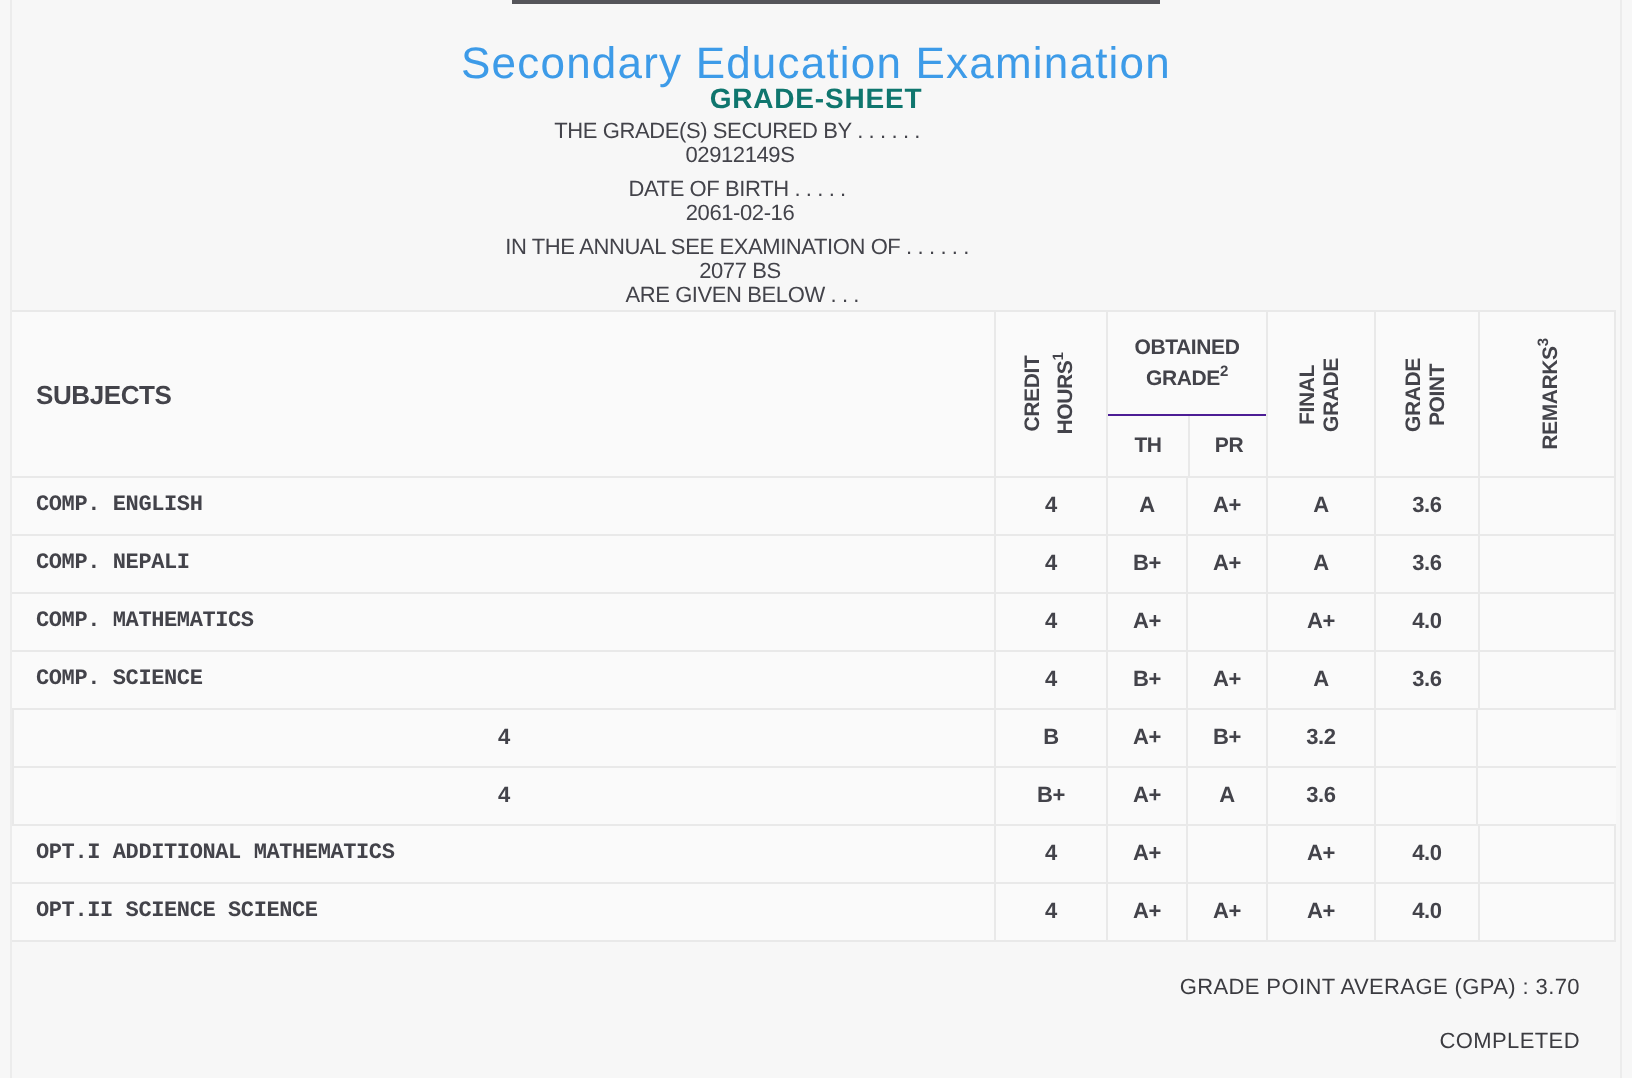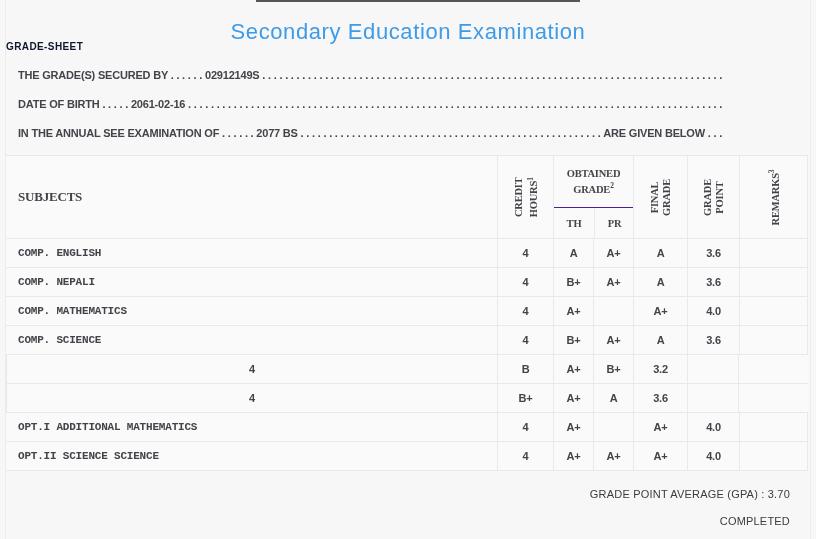--- a/index.html
+++ b/index.html
@@ -12,39 +12,39 @@
   .content {
     position:absolute; left:5px; right:5px; top:0; bottom:0;
     border-left:1px solid #ececec; border-right:1px solid #ececec;
   }
   .top-artifact { position:absolute; top:0; left:250px; width:324px; height:2px; background:#55555a; }
   .title {
     position:absolute; top:7px; left:0; right:0; text-align:center;
     font-size:22px; letter-spacing:0.6px; color:#3d9be8; font-weight:normal;margin-top:12px;
   }
   .subtitle {
-    position:absolute; top:41px; left:0; right:0; text-align:left;
-    font-size:10px; font-weight:bold; letter-spacing:0.4px; color:#0f172a;
+    position:absolute; top:41px; left:0; right:0; text-align:center;
+    font-size:14px; font-weight:bold; letter-spacing:0.4px; color:#0f766e;
   }
   .info { position:absolute; top:60px; left:12px; width:704px; }
   .info-line {
     display:flex; align-items:center; height:29px;
-    font-size:11px; font-weight:bold; letter-spacing:-0.2px; white-space:pre;
+    font-size:11px; font-weight:normal; letter-spacing:-0.2px; white-space:pre;flex-direction:column;
   }
   .info-line .fill { flex:1 1 auto; min-width:0; overflow:hidden; white-space:pre; }
   .info-line span { white-space:pre; }
 
   .grade-table {
     position:absolute; top:155px; left:0; width:802px;
     background:#fafafa;
     border-top:1px solid #e9e9e9; border-bottom:1px solid #e9e9e9;
     font-size:10.5px; font-weight:bold; letter-spacing:-0.2px;
   }
   .thead { display:grid; grid-template-columns:491px 56px 80px 54px 52px 69px; height:82px; }
-  .thead > div { display:flex; align-items:center; justify-content:center;font-family:Liberation Serif, serif; }
+  .thead > div { display:flex; align-items:center; justify-content:center; }
   .cell-subjects { justify-content:flex-start !important; padding-left:12px; font-size:13px; }
   .bl { border-left:1px solid #e9e9e9; }
   .br { border-right:1px solid #e9e9e9; }
   .rot { transform:rotate(-90deg); white-space:pre-line; text-align:center; line-height:11.5px; }
   .obtained-group { flex-direction:column; justify-content:stretch !important; align-items:stretch !important; }
   .obtained-label { height:51px; display:flex; align-items:center; justify-content:center; text-align:center; white-space:pre-line; line-height:12px; }
   .obtained-sub { height:31px; border-top:1px solid #4c1d95; display:grid; grid-template-columns:40px 40px; }
   .obtained-sub > div { display:flex; align-items:center; justify-content:center; }
   sup { font-size:7.5px; }
 

